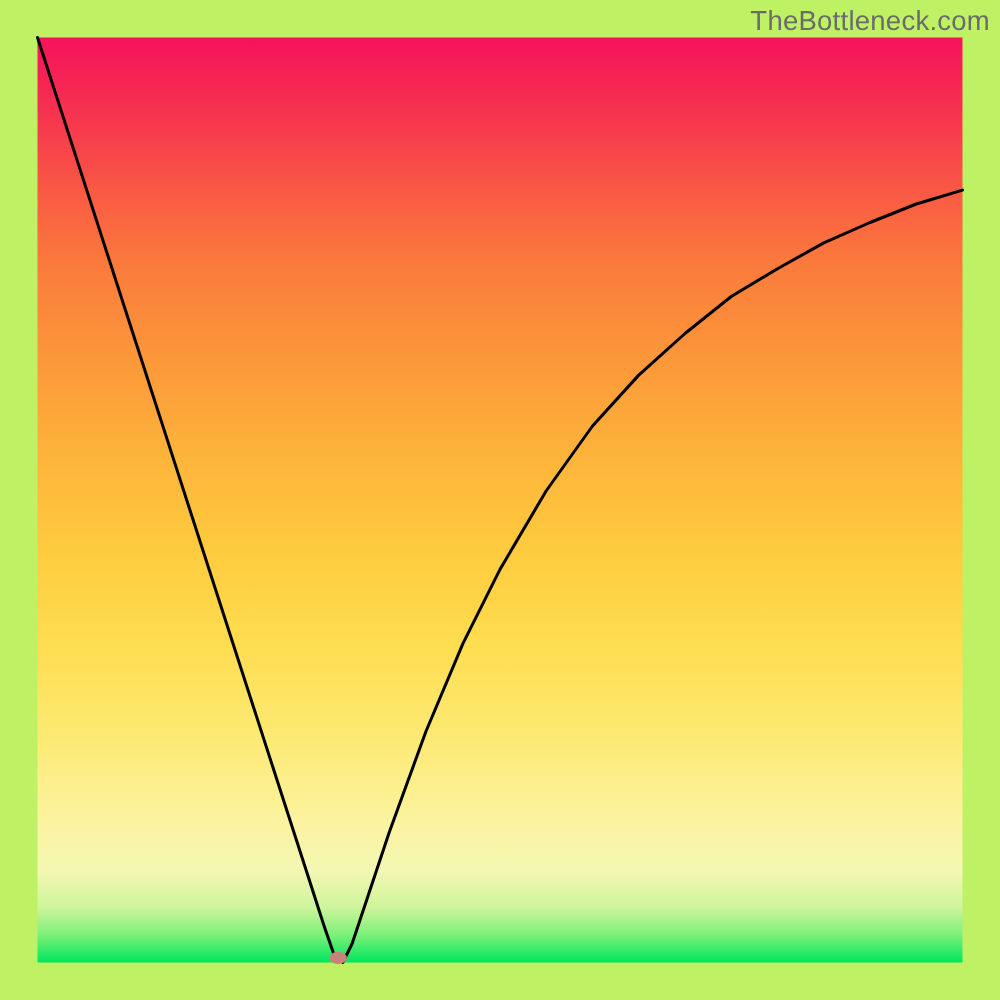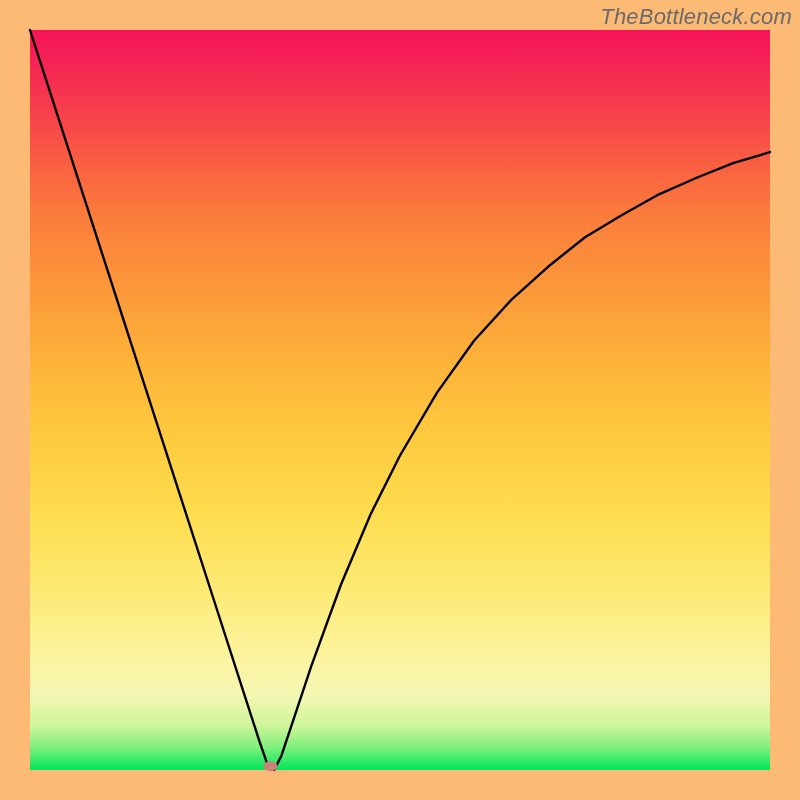--- a/index.html
+++ b/index.html
@@ -7,22 +7,21 @@
     padding: 0;
     width: 800px;
     height: 800px;
     background: #000000;
     overflow: hidden;
   }
   .outer {
     position: relative;
     width: 800px;
     height: 800px;
-    background: #fdba74;
-    font-style: italic;
+    background: #bef264;
   }
   .plot {
     position: absolute;
     left: 30px;
     top: 30px;
     width: 740px;
     height: 740px;
     
     background: linear-gradient(
       to top,

